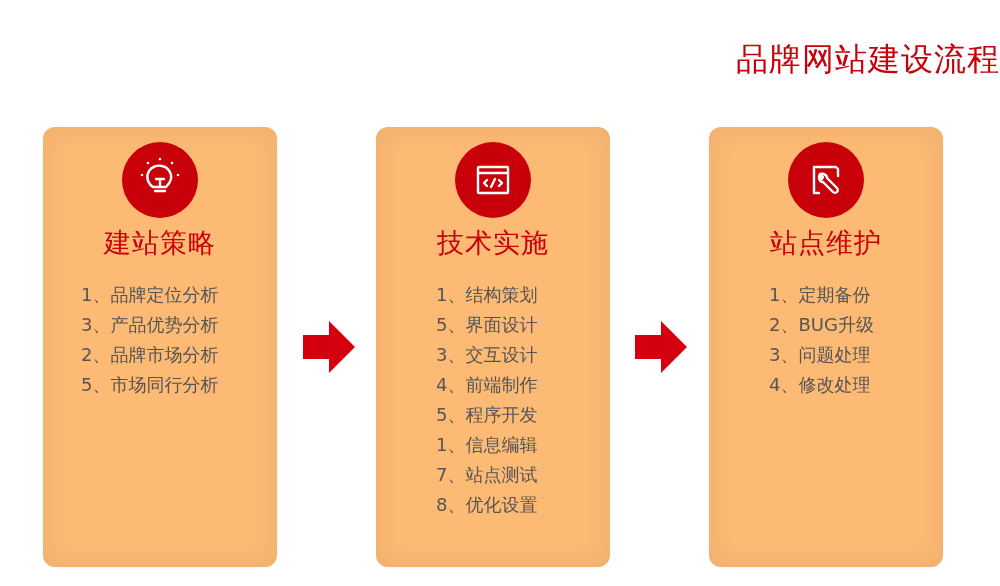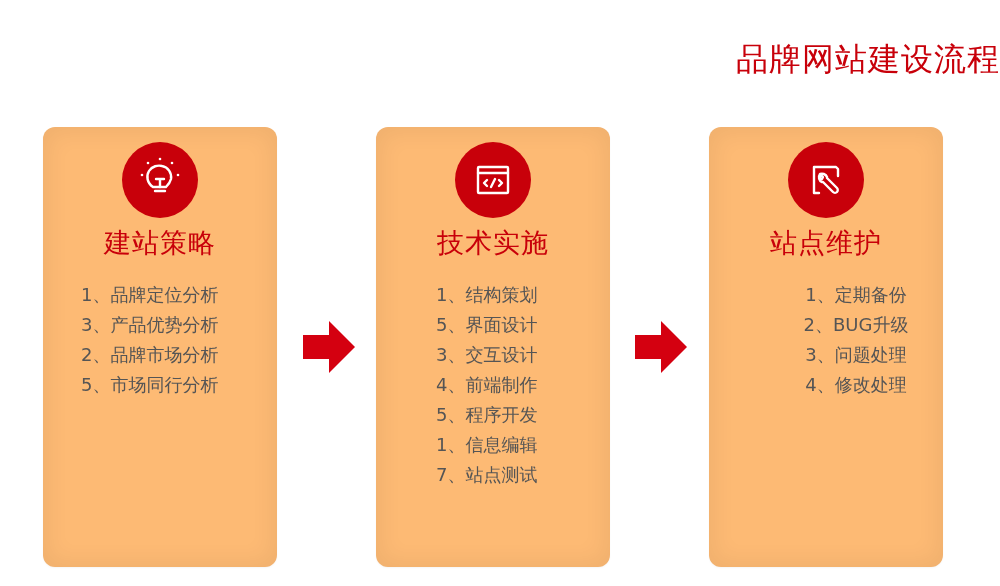--- a/index.html
+++ b/index.html
@@ -29,21 +29,21 @@
   }
   .items {
     position: absolute; top: 153px; left: 0; width: 100%;
     list-style: none; margin: 0; padding: 0;
   }
   .items li {
     height: 30px; line-height: 30px; font-size: 18px; color: #555555; white-space: nowrap;
   }
   .card-1 .items li { padding-left: 38px; }
   .card-2 .items li { padding-left: 60px; }
-  .card-3 .items li { padding-left: 60px; text-align: center; }
+  .card-3 .items li { padding-left: 60px; }
   .arrow { position: absolute; top: 321px; width: 52px; height: 52px; }
   .arrow-1 { left: 303px; }
   .arrow-2 { left: 635px; }
 </style>
 </head>
 <body>
 
 <div class="title">品牌网站建设流程</div>
 
 <div class="card card-1">
@@ -84,20 +84,21 @@
   </div>
   <div class="card-title">技术实施</div>
   <ul class="items">
     <li>1、结构策划</li>
     <li>5、界面设计</li>
     <li>3、交互设计</li>
     <li>4、前端制作</li>
     <li>5、程序开发</li>
     <li>1、信息编辑</li>
     <li>7、站点测试</li>
+    <li>8、优化设置</li>
   </ul>
 </div>
 
 <svg class="arrow arrow-2" viewBox="0 0 52 52">
   <polygon points="0,14 26,14 26,0 52,26 26,52 26,38 0,38" fill="#d40010"></polygon>
 </svg>
 
 <div class="card card-3">
   <div class="icon-circle">
     <svg width="42" height="42" viewBox="0 0 42 42" fill="none" stroke="#fff" stroke-width="2.4" stroke-linecap="round" stroke-linejoin="round">

